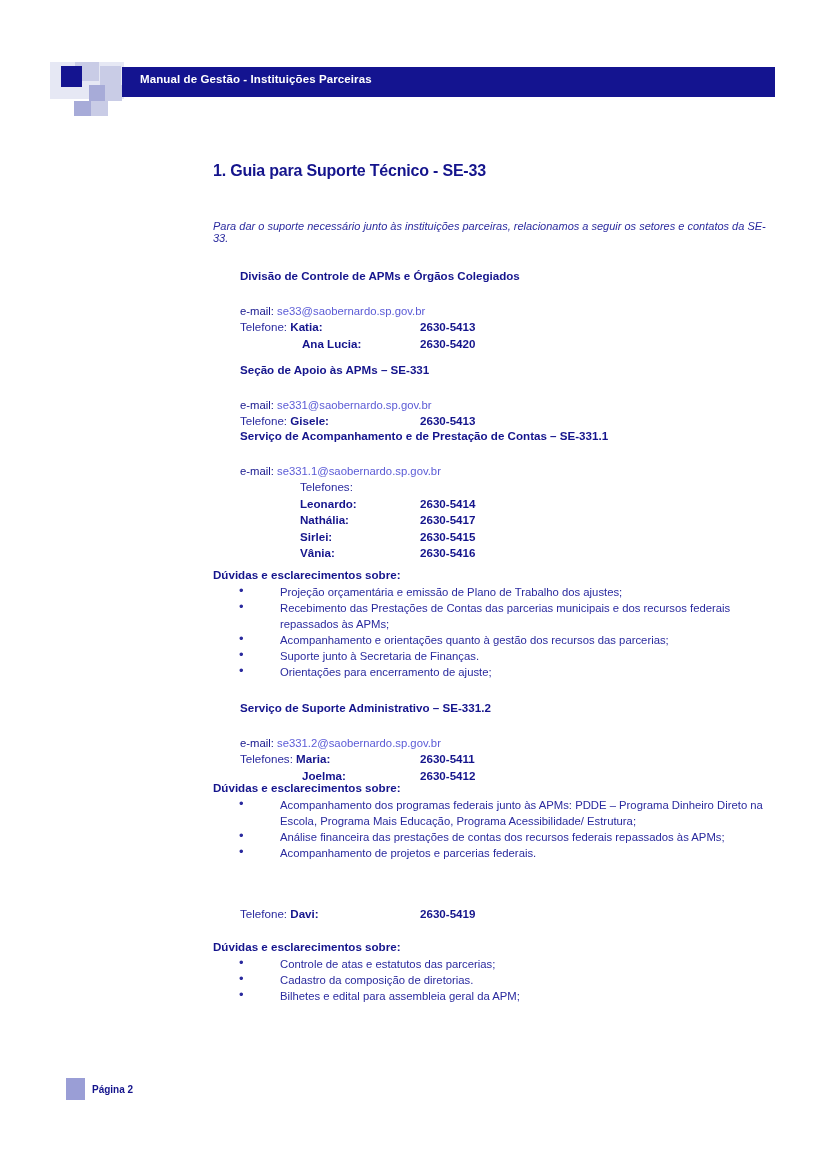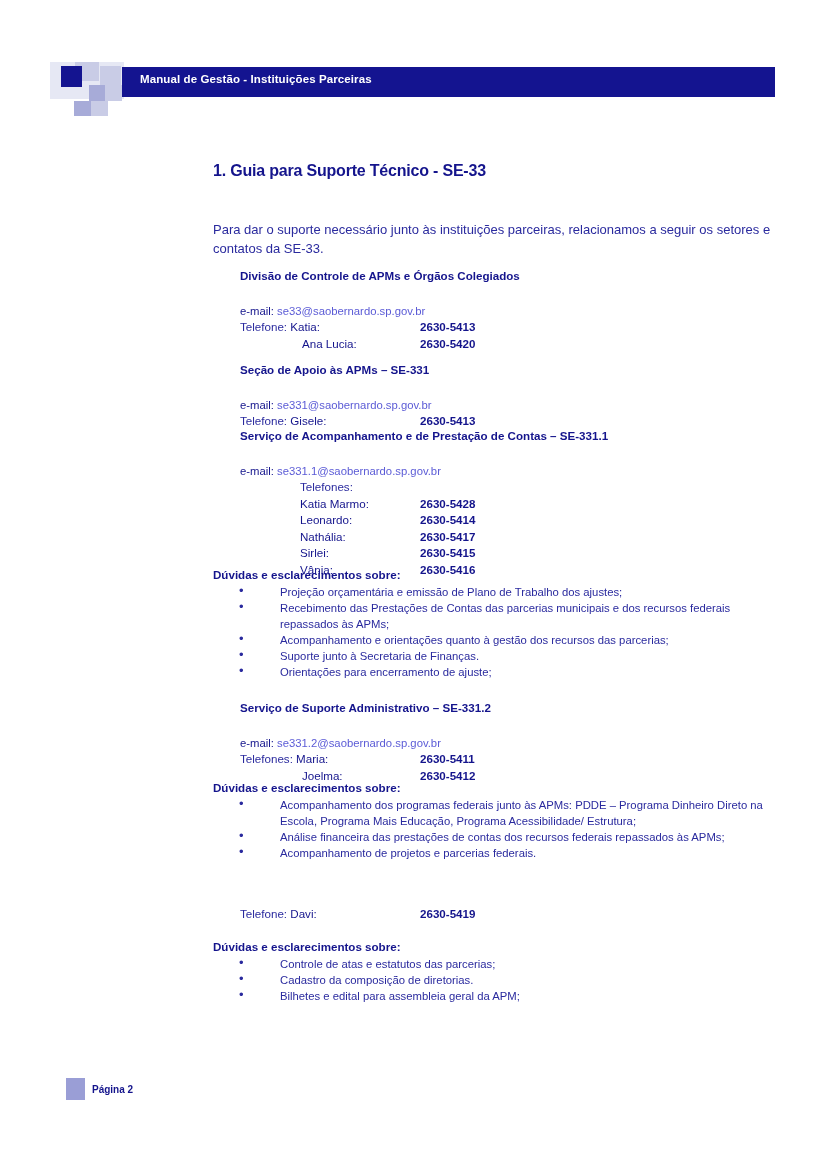--- a/index.html
+++ b/index.html
@@ -66,23 +66,24 @@
     color: #14148c;
     letter-spacing: -0.2px;
     white-space: nowrap;
     margin-top: 12px;
   }
   .intro {
     position: absolute;
     left: 213px;
     top: 220px;
     width: 565px;
-    font-size: 13px;
-    line-height: 19px;
-    color: #2a2a9e;
+    font-size: 11px;
+    line-height: 12px;
+    color: #2a2a9e;
+    font-style: italic;
   }
 
   
   .section {
     position: absolute;
     left: 240px;
   }
   .sec-head {
     font-size: 11.6px;
     font-weight: bold;
@@ -105,21 +106,21 @@
     line-height: 16.5px;
     white-space: nowrap;
     position: relative;
     height: 16.5px;
   }
   .ph-label {
     color: #2a2a9e;
     font-weight: normal;
   }
   .ph-name {
-    font-weight: normal;
+    font-weight: bold;
     color: #14148c;
   }
   .ph-num {
     position: absolute;
     left: 180px;
     font-weight: bold;
     color: #14148c;
   }
   .phone-row.indent .ph-name { margin-left: 62px; }
   .phone-row.deep { padding-left: 60px; }
@@ -243,24 +244,20 @@
   </div>
 
   <div class="section" style="top:428px;">
     <div class="sec-head">Serviço de Acompanhamento e de Prestação de Contas – SE-331.1</div>
     <div class="sec-email">
       <span>e-mail:</span>
       <span class="addr">se331.1@saobernardo.sp.gov.br</span>
     </div>
     <div class="tel-head">Telefones:</div>
     <div class="phone-row deep">
-      <span class="ph-name">Katia Marmo:</span>
-      <span class="ph-num">2630-5428</span>
-    </div>
-    <div class="phone-row deep">
       <span class="ph-name">Leonardo:</span>
       <span class="ph-num">2630-5414</span>
     </div>
     <div class="phone-row deep">
       <span class="ph-name">Nathália:</span>
       <span class="ph-num">2630-5417</span>
     </div>
     <div class="phone-row deep">
       <span class="ph-name">Sirlei:</span>
       <span class="ph-num">2630-5415</span>

